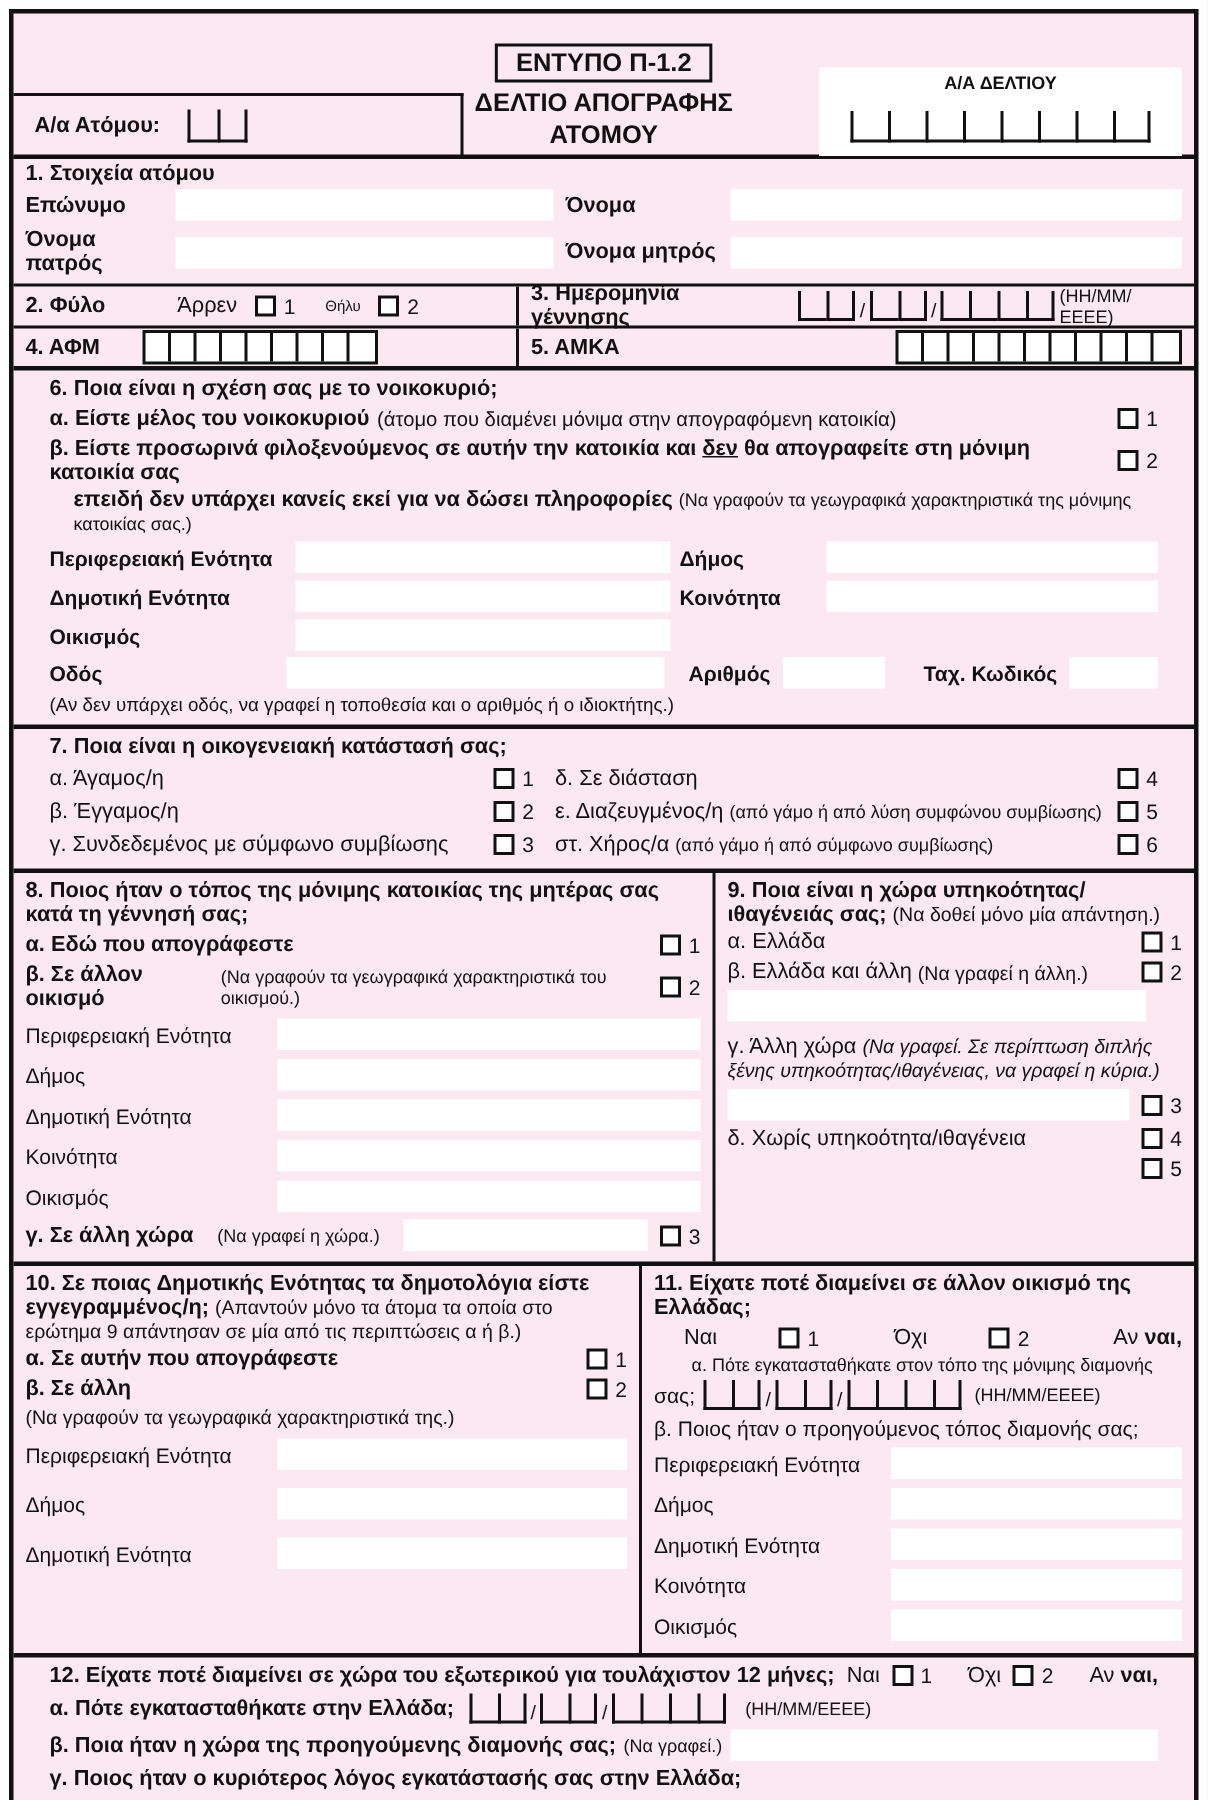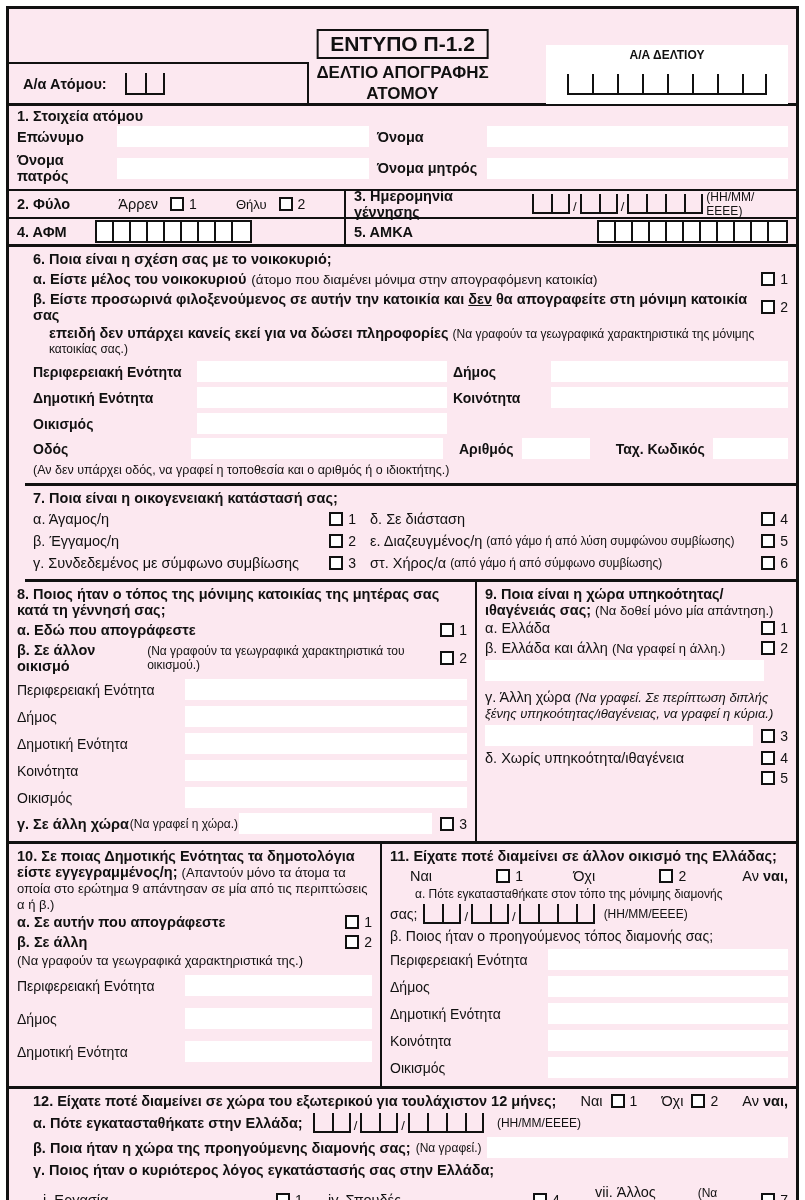--- a/index.html
+++ b/index.html
@@ -16,30 +16,30 @@
   .comb { display:inline-flex; }
   .ccell { width:19px; height:20px; border-left:2px solid #111; border-bottom:2px solid #111; }
   .comb .ccell:last-child { border-right:2px solid #111; }
   .slash { margin:0 3px; font-size:13px; align-self:flex-end; }
   .slash::before { content:"/"; }
   .dcomb { display:inline-flex; align-items:flex-end; }
   .gridcomb { display:inline-flex; border:2px solid #111; background:#fff; }
   .gridcomb .gcell { width:17px; height:19px; border-right:2px solid #111; }
   .gridcomb .gcell:last-child { border-right:none; }
 
-  .sec { border-bottom:3px solid #111; padding:2px 8px 5px;margin-left:16px; }
+  .sec { border-bottom:3px solid #111; padding:2px 24px 5px; }
   .sec-title { font-weight:bold; font-size:14.5px; padding:2px 0; }
   .qrow { display:flex; align-items:center; font-size:14.5px; padding:2px 0; }
   .qrow .cbw { margin-left:auto; }
   .flbl { font-size:14px; }
 
   
   .hdr { position:relative; height:97px; border-bottom:3px solid #111; }
   .hdr-center { position:absolute; left:50%; top:20px; transform:translateX(-50%); text-align:center; }
-  .hdr-code { display:inline-block; border:2px solid #111; font-weight:bold; font-size:21px; padding:1px 12px; margin-bottom:3px; }
+  .hdr-code { display:inline-block; border:2px solid #111; font-weight:bold; font-size:17px; padding:1px 12px; margin-bottom:3px; }
   .hdr-title { font-weight:bold; font-size:17px; line-height:1.25; }
   .hdr-person { position:absolute; left:0; top:53px; width:300px; height:44px; border:2px solid #111; border-left:none; display:flex; align-items:center; gap:18px; padding-left:14px; font-weight:bold; font-size:14.5px; }
   .hdr-person .ccell { width:20px; height:22px; }
   .hdr-serial { position:absolute; right:8px; top:36px; width:242px; height:59px; background:#fff; text-align:center; padding-top:3px; }
   .hdr-serial-lbl { font-weight:bold; font-size:12px; }
   .hdr-serial .comb { margin-top:12px; }
   .hdr-serial .ccell { width:25px; height:21px; }
 
   
   .s1 { padding:0 8px 5px; }
@@ -67,21 +67,21 @@
   .s7l { width:337px; display:flex; align-items:center; }
   .s7l .cbw { margin-left:auto; margin-right:14px; }
   .s7r { flex:1; display:flex; align-items:center; }
   .s7r .cbw { margin-left:auto; }
 
   
   .twocol { display:flex; border-bottom:3px solid #111; }
   .col-l { border-right:2px solid #111; padding:2px 8px 5px; }
   .col-r { flex:1; padding:2px 8px 5px; }
   .c8 { width:468px; }
-  .c10 { width:373px; }
+  .c10 { width:419px; }
   .fgrid { display:grid; grid-template-columns:162px 1fr; column-gap:6px; row-gap:6px; align-items:center; padding:3px 0; }
   .fgrid10 { row-gap:12px; padding-top:6px; }
 
   
   .s12 { border-bottom:none; }
   .s12top { display:flex; align-items:center; }
   .s12top .yn { display:flex; align-items:center; gap:8px; margin-left:auto; }
   .yn .w { font-size:14.5px; }
   .r12 { display:grid; grid-template-columns:243px 52px 205px 62px 1fr; row-gap:7px; align-items:center; padding:4px 0 2px; font-size:14.5px; }
   .viicell { display:flex; align-items:center; }
@@ -135,21 +135,21 @@
   </div>
 
   <div class="row2">
     <div class="lcell">
       <span class="ttl">2. Φύλο</span>
       <span style="margin-left:48px; font-size:14.5px;">Άρρεν</span>
       <span class="cbw" style="margin-left:12px;">
           <span class="cb"></span>
           <span class="num">1</span>
         </span>
-      <span style="margin-left:39px; font-size:13px;">Θήλυ</span>
+      <span style="margin-left:20px; font-size:10px;">Θήλυ</span>
       <span class="cbw" style="margin-left:12px;">
           <span class="cb"></span>
           <span class="num">2</span>
         </span>
     </div>
     <div class="rcell">
       <span class="ttl">3. Ημερομηνία γέννησης</span>
       <span class="dcomb" style="margin-left:14px;">
         <span class="comb">
             <span class="ccell"></span>
@@ -331,21 +331,21 @@
         <span class="inp"></span>
         <span class="flbl">Δημοτική Ενότητα</span>
         <span class="inp"></span>
         <span class="flbl">Κοινότητα</span>
         <span class="inp"></span>
         <span class="flbl">Οικισμός</span>
         <span class="inp"></span>
       </div>
       <div class="qrow">
         <span class="b">γ. Σε άλλη χώρα</span>
-        <span class="note" style="margin:0 1px;">(Να γραφεί η χώρα.)</span>
+        <span class="note" style="margin:0 16px;">(Να γραφεί η χώρα.)</span>
         <span class="inp" style="flex:1;"></span>
         <span class="cbw" style="margin-left:8px;">
             <span class="cb"></span>
             <span class="num">3</span>
           </span>
       </div>
     </div>
     <div class="col-r">
       <div class="sec-title" style="padding-bottom:0;"><span>9. Ποια είναι η χώρα υπηκοότητας/</span><br><span>ιθαγένειάς σας;</span> <span class="note" style="font-size:13px;">(Να δοθεί μόνο μία απάντηση.)</span></div>
       <div class="qrow">

